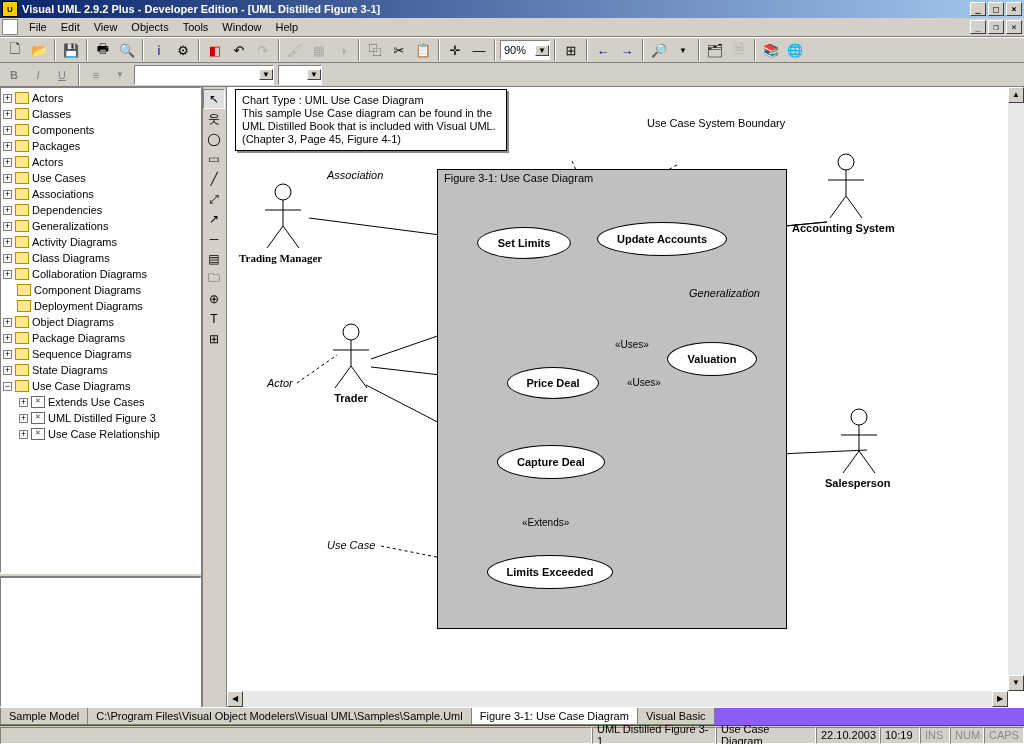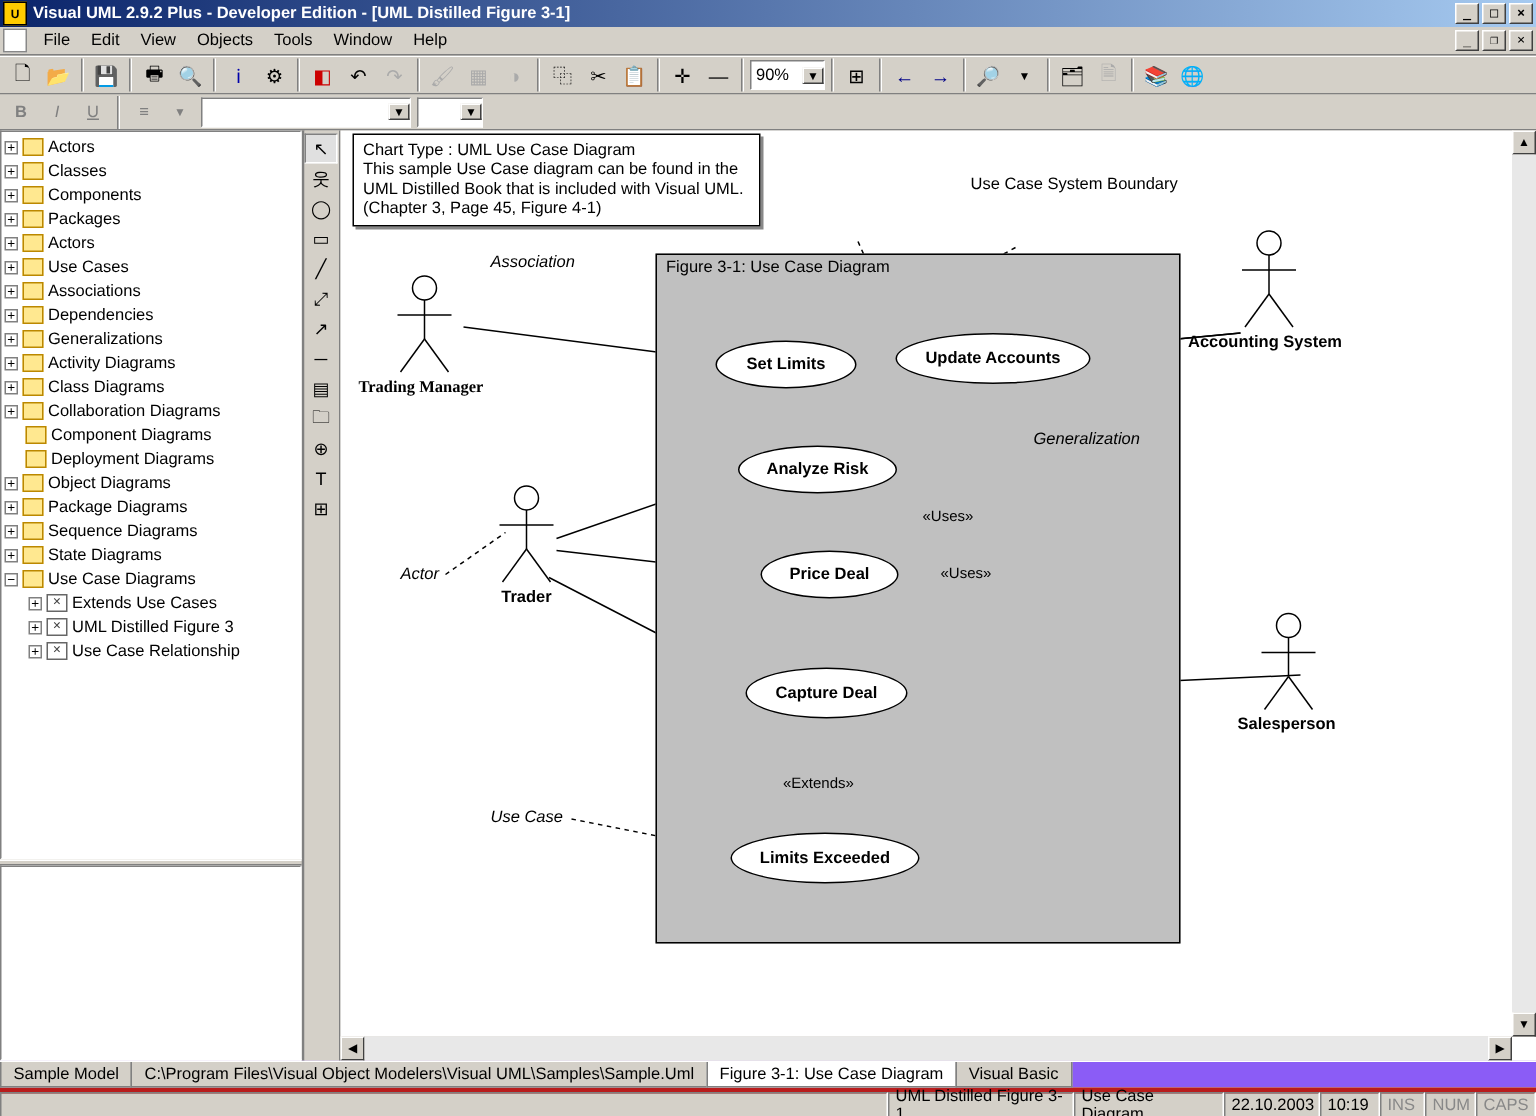--- a/index.html
+++ b/index.html
@@ -257,21 +257,21 @@
   padding: 2px 8px;
   border: 1px solid #808080;
   border-top: none;
   background: #d4d0c8;
   margin-right: -1px;
 }
 .tab.active { background: #fff; }
 .statusbar {
   height: 19px;
   background: #d4d0c8;
-  border-top: 4px solid #b91c1c;
+  border-top: 1px solid #b91c1c;
   display: flex;
   align-items: center;
   font-size: 11px;
 }
 .status-cell {
   border: 1px solid;
   border-color: #808080 #fff #fff #808080;
   height: 17px;
   padding: 1px 4px;
   display: flex;
@@ -549,21 +549,21 @@
     </div>
 
     <div class="boundary-label" style="left:420px;top:30px;">Use Case System Boundary</div>
 
     <div class="system-boundary" style="left:210px;top:82px;width:350px;height:460px;">
       <div class="boundary-title">Figure 3-1: Use Case Diagram</div>
     </div>
 
     <div class="usecase" style="left:250px;top:140px;width:94px;height:32px;">Set Limits</div>
     <div class="usecase" style="left:370px;top:135px;width:130px;height:34px;">Update Accounts</div>
-    <div class="usecase" style="left:265px;top:210px;width:106px;height:32px;">Analyze Risk</div>
+    <div class="usecase" style="left:440px;top:255px;width:90px;height:34px;">Valuation</div>
     <div class="usecase" style="left:280px;top:280px;width:92px;height:32px;">Price Deal</div>
     <div class="usecase" style="left:270px;top:358px;width:108px;height:34px;">Capture Deal</div>
     <div class="usecase" style="left:260px;top:468px;width:126px;height:34px;">Limits Exceeded</div>
 
     <div class="actor" style="left:32px;top:95px;">
       <svg width="48" height="70">
           <circle cx="24" cy="10" r="8" fill="white" stroke="black"></circle>
           <line x1="24" y1="18" x2="24" y2="44" stroke="black"></line>
           <line x1="6" y1="28" x2="42" y2="28" stroke="black"></line>
           <line x1="24" y1="44" x2="8" y2="66" stroke="black"></line>

